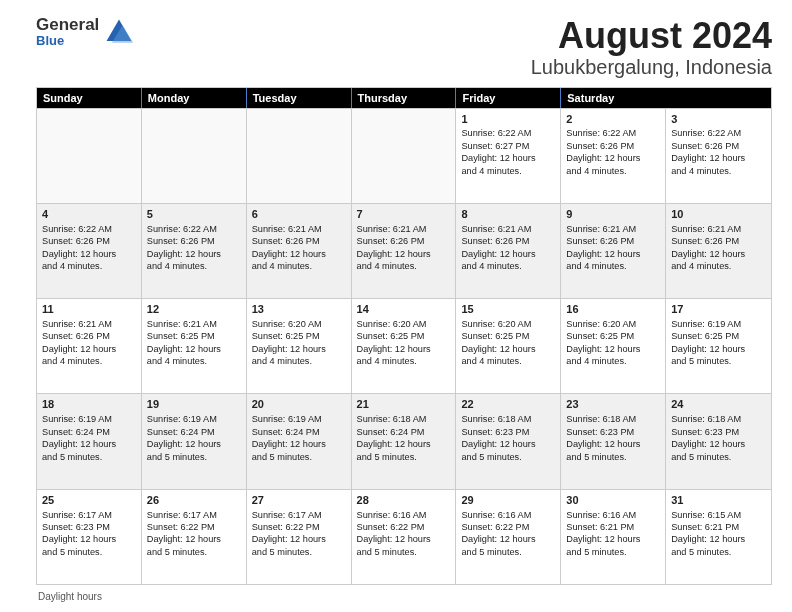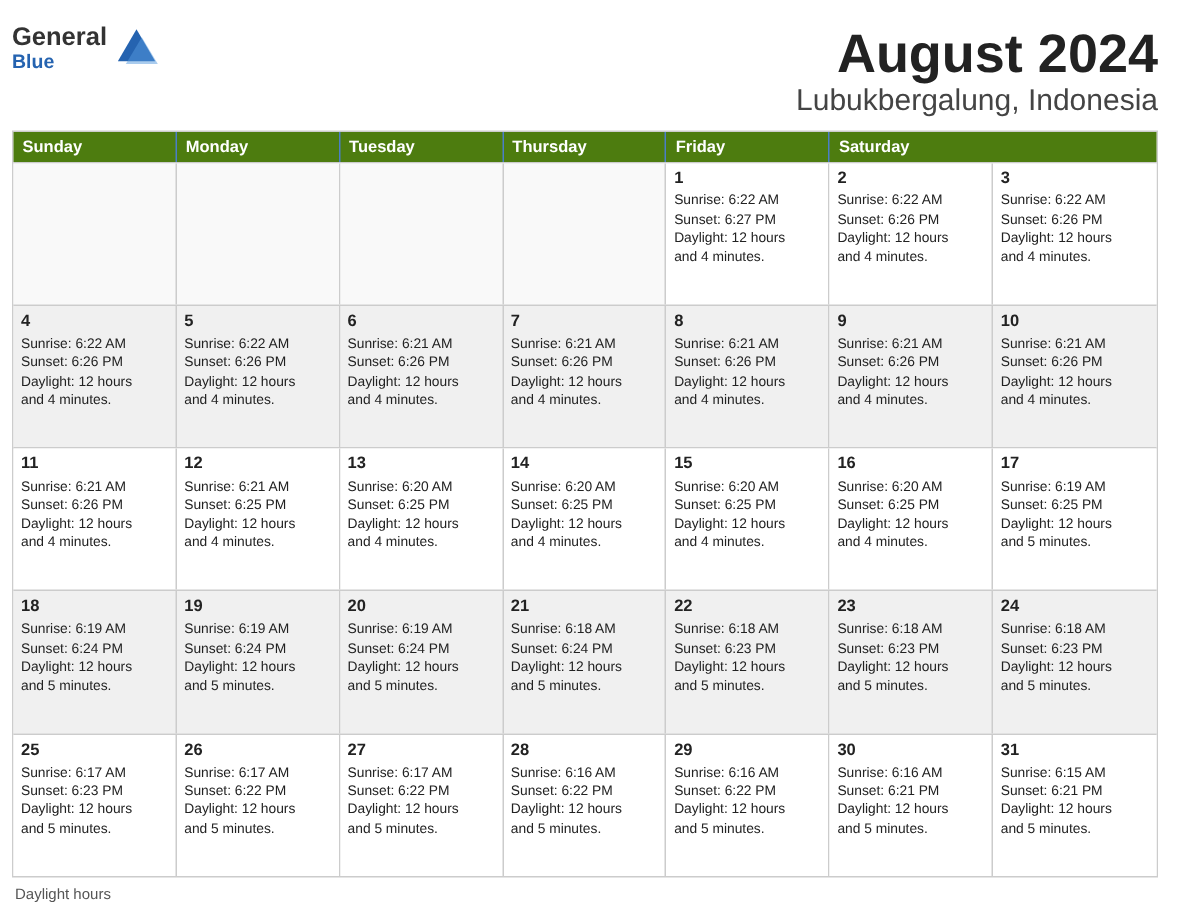--- a/index.html
+++ b/index.html
@@ -6,21 +6,21 @@
     body {
       font-family: Arial, sans-serif;
       background: #fff;
       width: 792px;
       height: 612px;
       overflow: hidden;
     }
     .page {
       width: 792px;
       height: 612px;
-      padding: 16px 20px 10px 8px;
+      padding: 16px 20px 10px 36px;
       display: flex;
       flex-direction: column;
     }
     .header {
       display: flex;
       align-items: flex-start;
       justify-content: space-between;
       margin-bottom: 8px;
     }
     .logo {
@@ -49,21 +49,21 @@
     }
     .calendar {
       flex: 1;
       display: flex;
       flex-direction: column;
       border: 1px solid #ccc;
     }
     .cal-header-row {
       display: grid;
       grid-template-columns: repeat(7, 1fr);
-      background: #4d7c0f;
+      background: #000000;
     }
     .cal-header-cell {
       color: #fff;
       font-size: 11px;
       font-weight: bold;
       padding: 4px 6px;
       border-right: 1px solid #4a7ec7;
       text-align: left;
     }
     .cal-header-cell:last-child { border-right: none; }

